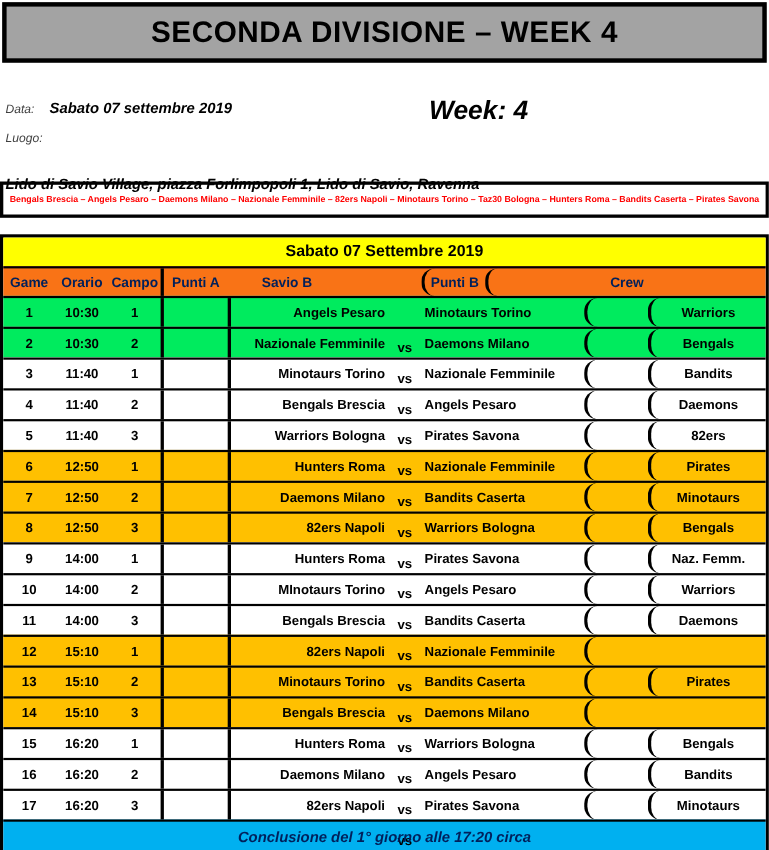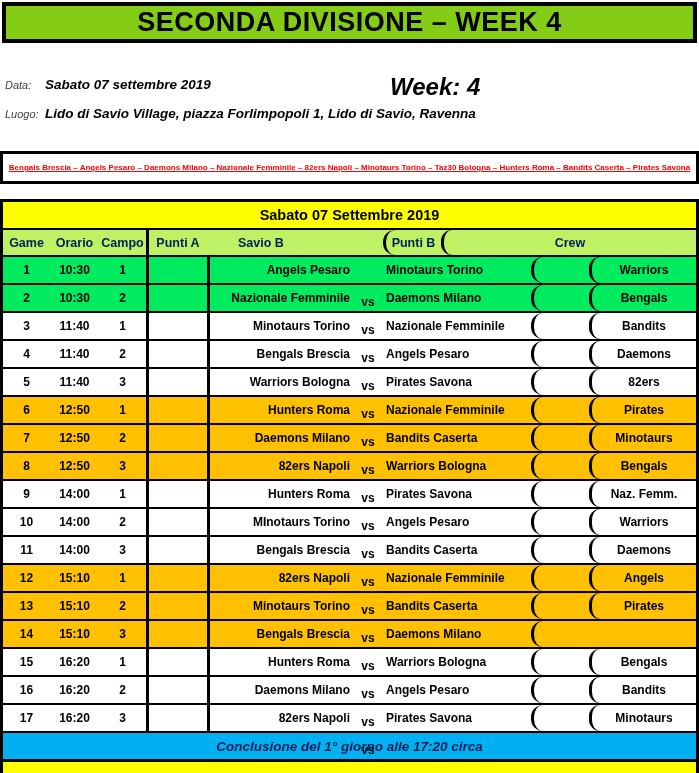--- a/index.html
+++ b/index.html
@@ -1,43 +1,43 @@
 <!DOCTYPE html>
 <html><head>
 <meta charset="utf-8">
 <style>
   * { box-sizing: border-box; margin: 0; padding: 0; }
   html,body { width: 699px; height: 773px; background: #ffffff; overflow: hidden;
     font-family: "Liberation Sans", sans-serif; }
 
   
-  .title-bar { margin: 2px 2px 0 2px; border: 4px solid #000; background: #84cc16;
-    height: 41px; display: flex; align-items: center; justify-content: center;
+  .title-bar { margin: 2px 2px 0 2px; border: 4px solid #000; background: #a3a3a3;
+    height: 55px; display: flex; align-items: center; justify-content: center;
     font-size: 27px; font-weight: bold; color: #000; letter-spacing: .5px; }
 
   
   .info { margin-top: 34px; padding-left: 5px; position: relative; }
   .info-row { display: flex; align-items: baseline; height: 20px; font-style: italic; }
-  .info-row + .info-row { margin-top: 9px; }
+  .info-row + .info-row { margin-top: 9px; flex-direction: column; }
   .lbl { font-size: 11px; color: #3f3f3f; width: 40px; flex: 0 0 40px; }
   .val { font-size: 13.5px; font-weight: bold; color: #000; }
   .week { position: absolute; left: 390px; top: -4px; font-size: 24px; font-weight: bold; color:#000; }
 
   
   .teams-box { margin: 25px 0 0 0; border: 3px solid #000; height: 33px; background: #fff;
     display: flex; align-items: center; justify-content: center; }
   .teams-line { color: #FF0000; font-size: 8px; font-weight: bold;
-    text-decoration: underline; letter-spacing: 0; white-space: nowrap; }
+    letter-spacing: 0; white-space: nowrap; }
 
   
   .table { margin-top: 15px; border: 3px solid #000; }
   .t-title { background: #FFFF00; height: 26px; display: flex; align-items: center;
     justify-content: center; font-size: 14.5px; font-weight: bold; color: #000; }
   .row { display: flex; height: 28px; border-top: 2px solid #000; }
-  .t-head { background: #bef264; height: 27px; color: #00205B; font-size: 12.5px; font-weight: bold; }
+  .t-head { background: #f97316; height: 27px; color: #00205B; font-size: 12.5px; font-weight: bold; }
   .body { font-size: 12px; font-weight: bold; color: #000; }
   .body.white  { background: #FFFFFF; }
   .body.green  { background: #00EB5E; }
   .body.orange { background: #FFC000; }
 
   .c { display: flex; align-items: center; height: 100%; }
   .game    { width: 47px;  justify-content: center; }
   .orario  { width: 49px;  justify-content: center; }
   .campo   { width: 47px;  justify-content: center; }
   .punti-a { width: 61px;  border-left: 3px solid #000; justify-content: center; }
@@ -213,21 +213,20 @@
         </div>
         <div class="row body orange">
           <div class="c game">12</div>
           <div class="c orario">15:10</div>
           <div class="c campo">1</div>
           <div class="c punti-a"></div>
           <div class="c team-a">82ers Napoli</div>
           <div class="c vs">vs</div>
           <div class="c team-b">Nazionale Femminile</div>
           <div class="c punti-b"></div>
-          <div class="c crew">Angels</div>
         </div>
         <div class="row body orange">
           <div class="c game">13</div>
           <div class="c orario">15:10</div>
           <div class="c campo">2</div>
           <div class="c punti-a"></div>
           <div class="c team-a">Minotaurs Torino</div>
           <div class="c vs">vs</div>
           <div class="c team-b">Bandits Caserta</div>
           <div class="c punti-b"></div>

